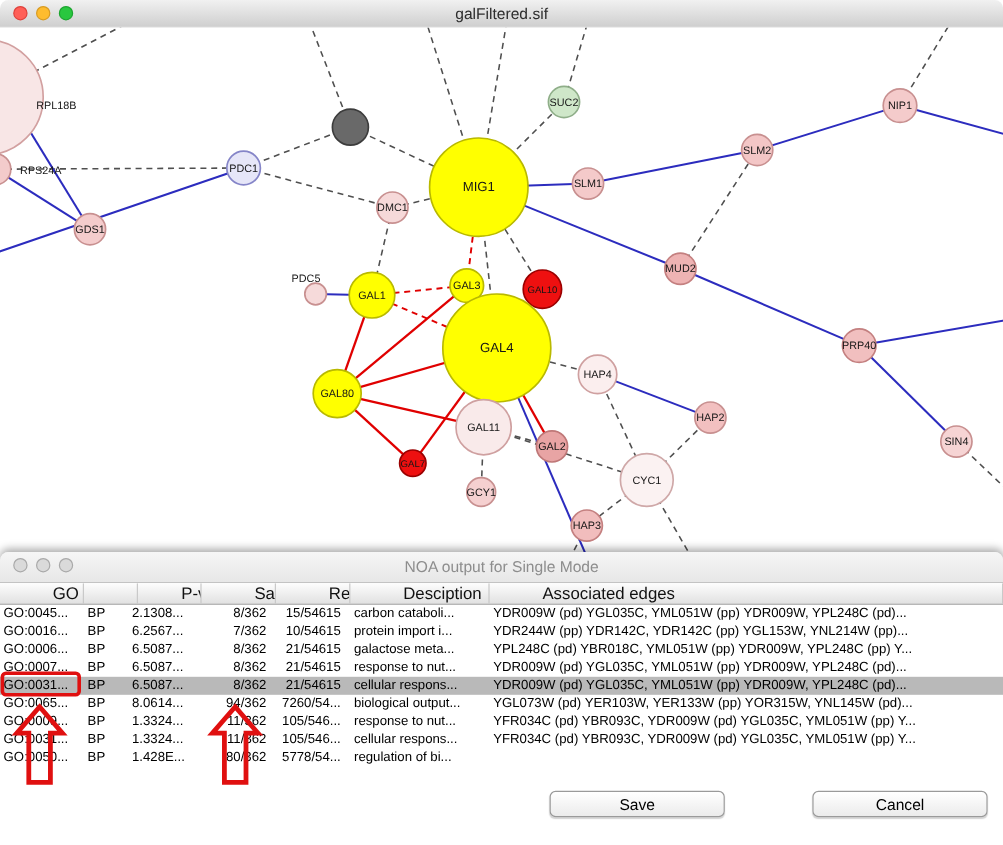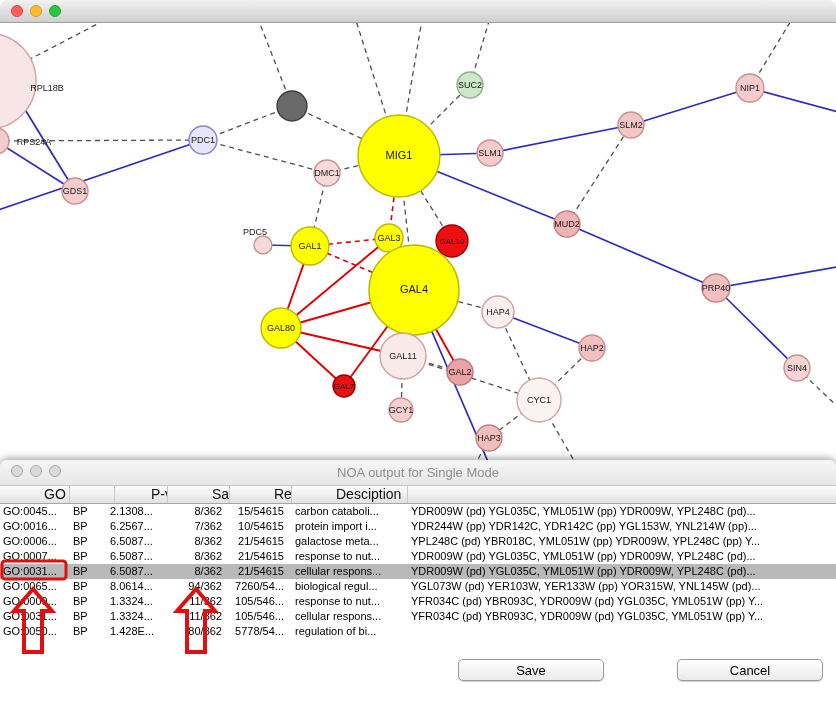--- a/index.html
+++ b/index.html
@@ -52,20 +52,21 @@
 </head>
 <body>
 
 <div class="stage">
 
   <section class="graph-window">
     <header class="titlebar">
       <span class="tl red"></span>
       <span class="tl yellow"></span>
       <span class="tl green"></span>
+      <div class="title">galFiltered.sif</div>
     </header>
     <div class="graph-area">
       <svg id="net" width="836" height="437" viewBox="0 0 836 437">
           <line x1="-12" y1="58" x2="128" y2="-15" stroke="#4f4f4f" stroke-width="1.3" stroke-dasharray="5,4"></line>
           <line x1="-4" y1="118" x2="203" y2="117" stroke="#4f4f4f" stroke-width="1.3" stroke-dasharray="5,4"></line>
           <line x1="203" y1="117" x2="292" y2="83" stroke="#4f4f4f" stroke-width="1.3" stroke-dasharray="5,4"></line>
           <line x1="292" y1="83" x2="255" y2="-12" stroke="#4f4f4f" stroke-width="1.3" stroke-dasharray="5,4"></line>
           <line x1="292" y1="83" x2="399" y2="133" stroke="#4f4f4f" stroke-width="1.3" stroke-dasharray="5,4"></line>
           <line x1="203" y1="117" x2="327" y2="150" stroke="#4f4f4f" stroke-width="1.3" stroke-dasharray="5,4"></line>
           <line x1="327" y1="150" x2="399" y2="133" stroke="#4f4f4f" stroke-width="1.3" stroke-dasharray="5,4"></line>
@@ -182,20 +183,21 @@
       <div class="title">NOA output for Single Mode</div>
     </header>
     <div class="tableWrap">
       <div class="thead" id="thead">
           <div class="hcell">GO ID</div>
           <div class="hcell">T...</div>
           <div class="hcell">P-value</div>
           <div class="hcell">Save</div>
           <div class="hcell">Referen...</div>
           <div class="hcell">Desciption</div>
+          <div class="hcell">Associated edges</div>
         </div>
       <div id="tbody">
           <div class="trow">
             <div class="tcell">GO:0045...</div>
             <div class="tcell">BP</div>
             <div class="tcell">2.1308...</div>
             <div class="tcell right">8/362</div>
             <div class="tcell right">15/54615</div>
             <div class="tcell">carbon cataboli...</div>
             <div class="tcell">YDR009W (pd) YGL035C, YML051W (pp) YDR009W, YPL248C (pd)...</div>
@@ -235,21 +237,21 @@
             <div class="tcell right">21/54615</div>
             <div class="tcell">cellular respons...</div>
             <div class="tcell">YDR009W (pd) YGL035C, YML051W (pp) YDR009W, YPL248C (pd)...</div>
           </div>
           <div class="trow">
             <div class="tcell">GO:0065...</div>
             <div class="tcell">BP</div>
             <div class="tcell">8.0614...</div>
             <div class="tcell right">94/362</div>
             <div class="tcell right">7260/54...</div>
-            <div class="tcell">biological regul...</div>
+            <div class="tcell">biological output...</div>
             <div class="tcell">YGL073W (pd) YER103W, YER133W (pp) YOR315W, YNL145W (pd)...</div>
           </div>
           <div class="trow">
             <div class="tcell">GO:0009...</div>
             <div class="tcell">BP</div>
             <div class="tcell">1.3324...</div>
             <div class="tcell right">11/362</div>
             <div class="tcell right">105/546...</div>
             <div class="tcell">response to nut...</div>
             <div class="tcell">YFR034C (pd) YBR093C, YDR009W (pd) YGL035C, YML051W (pp) Y...</div>

